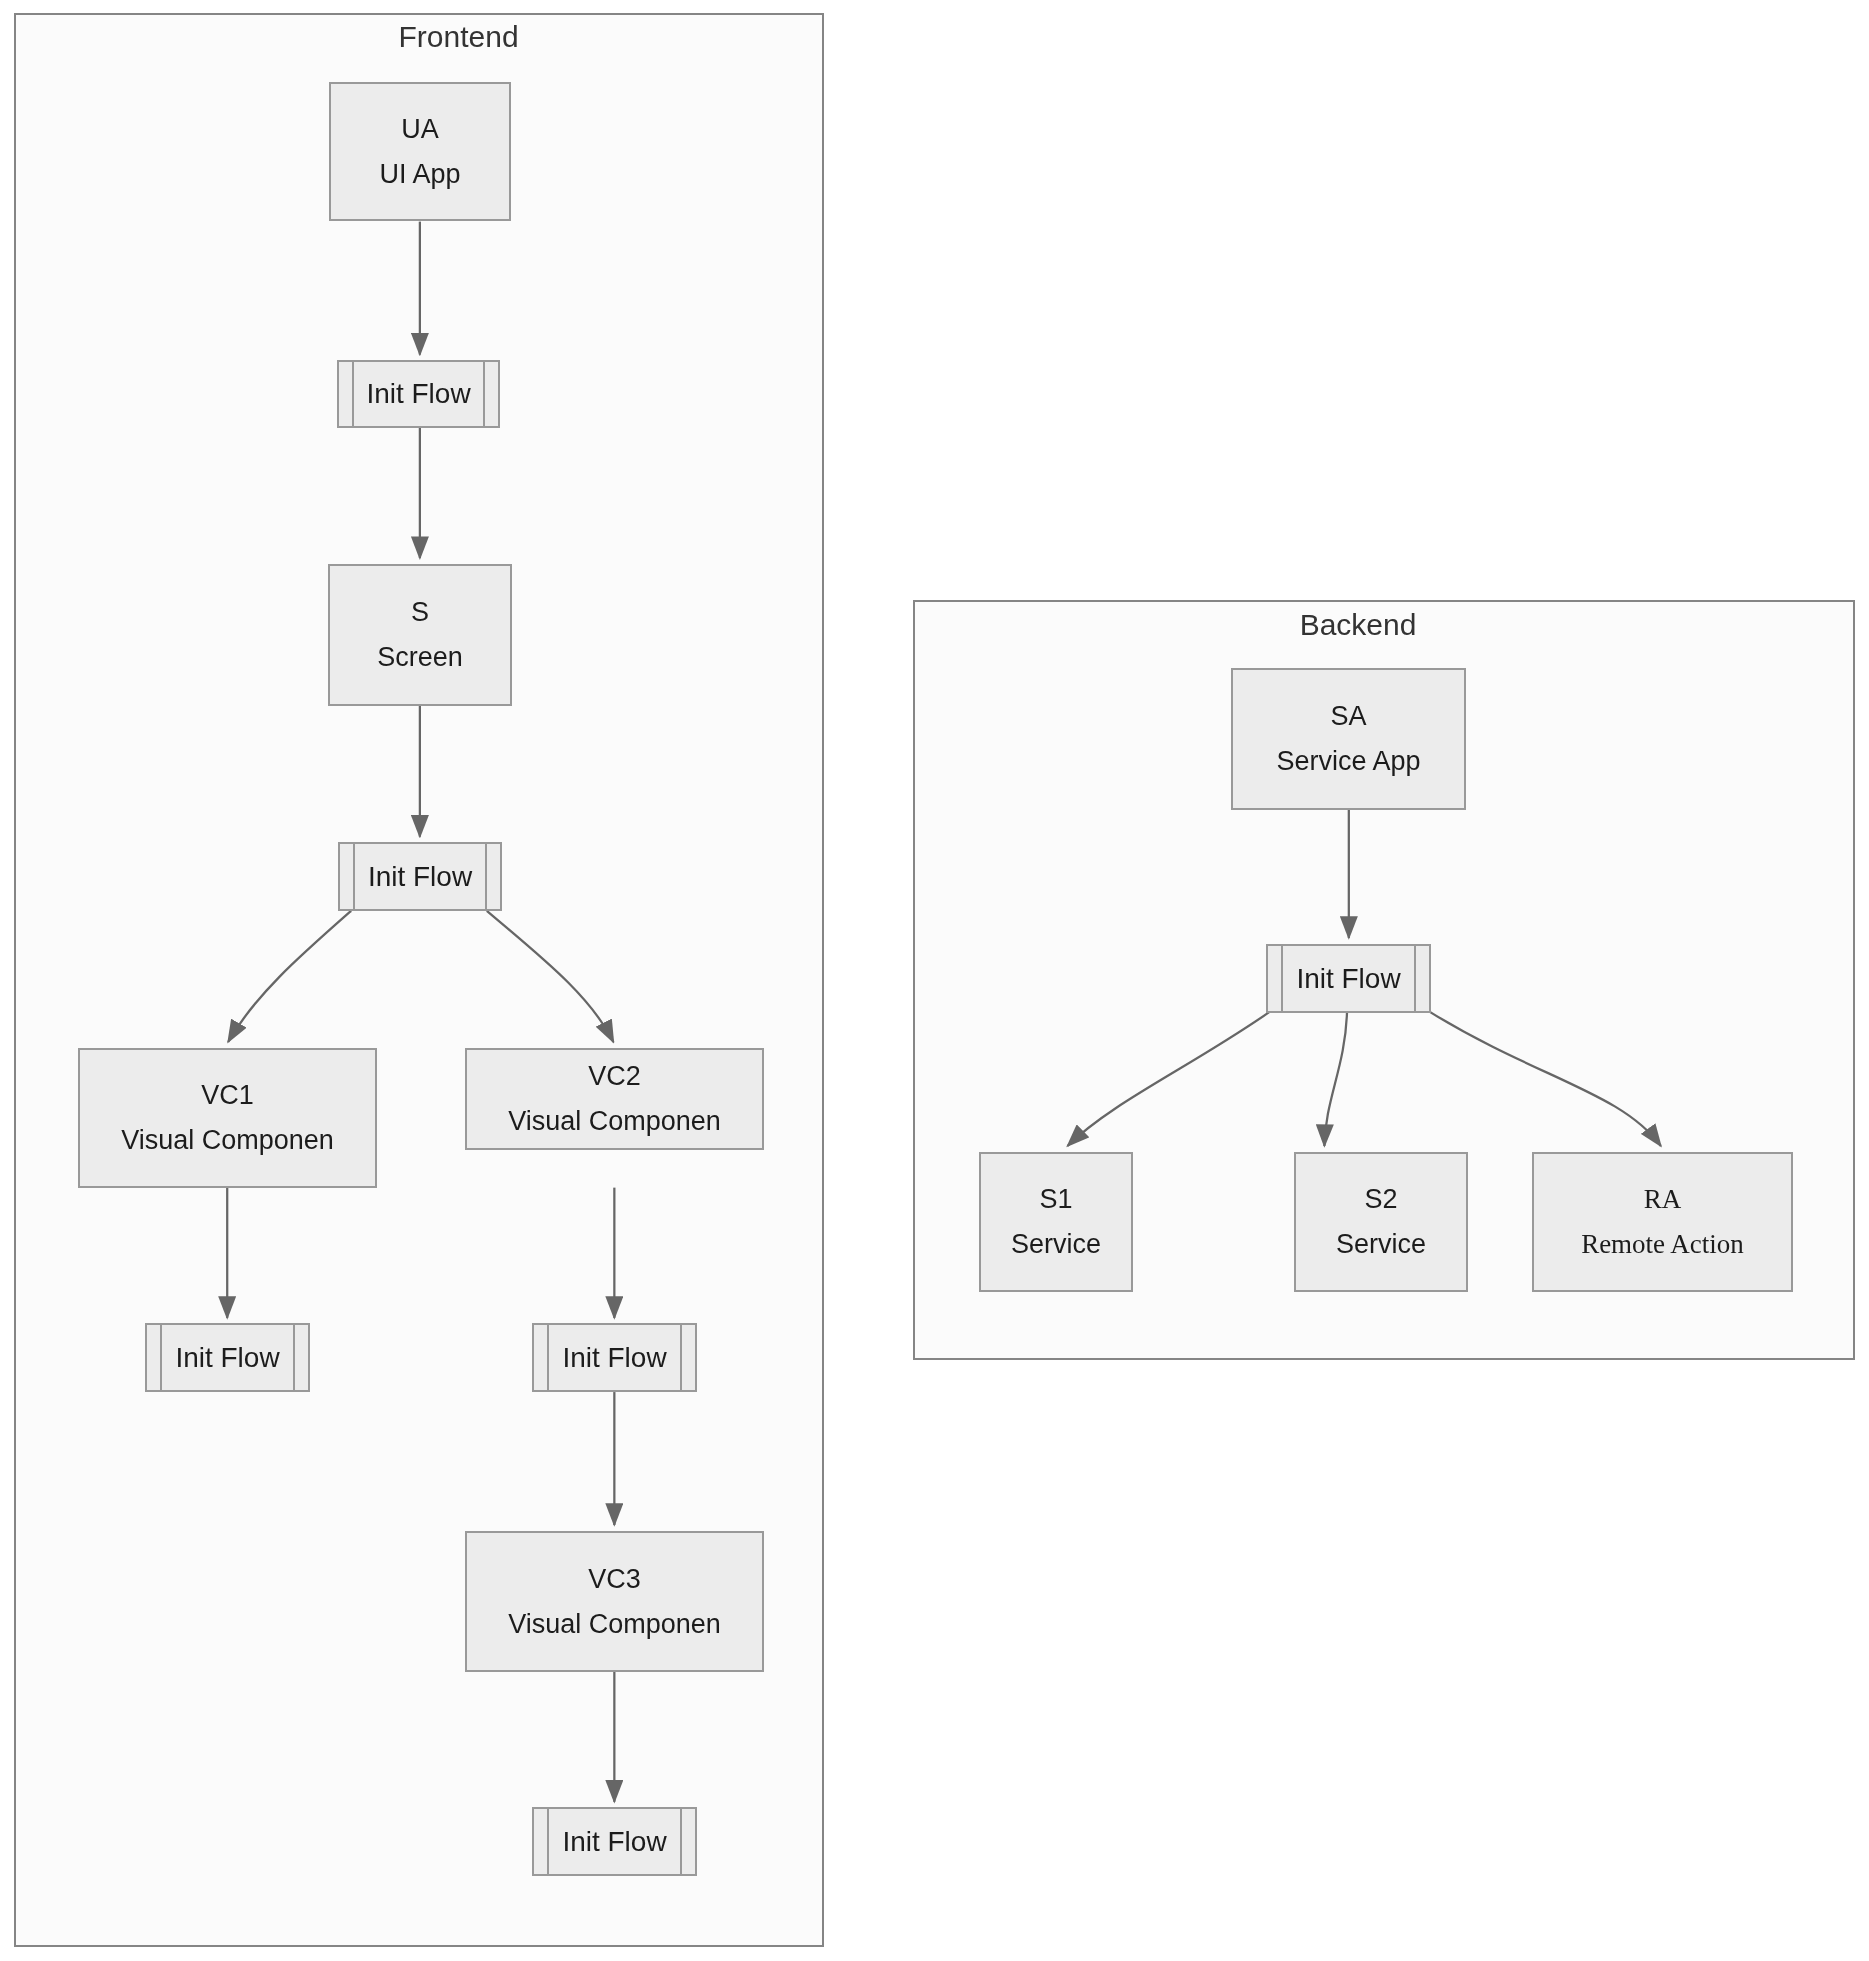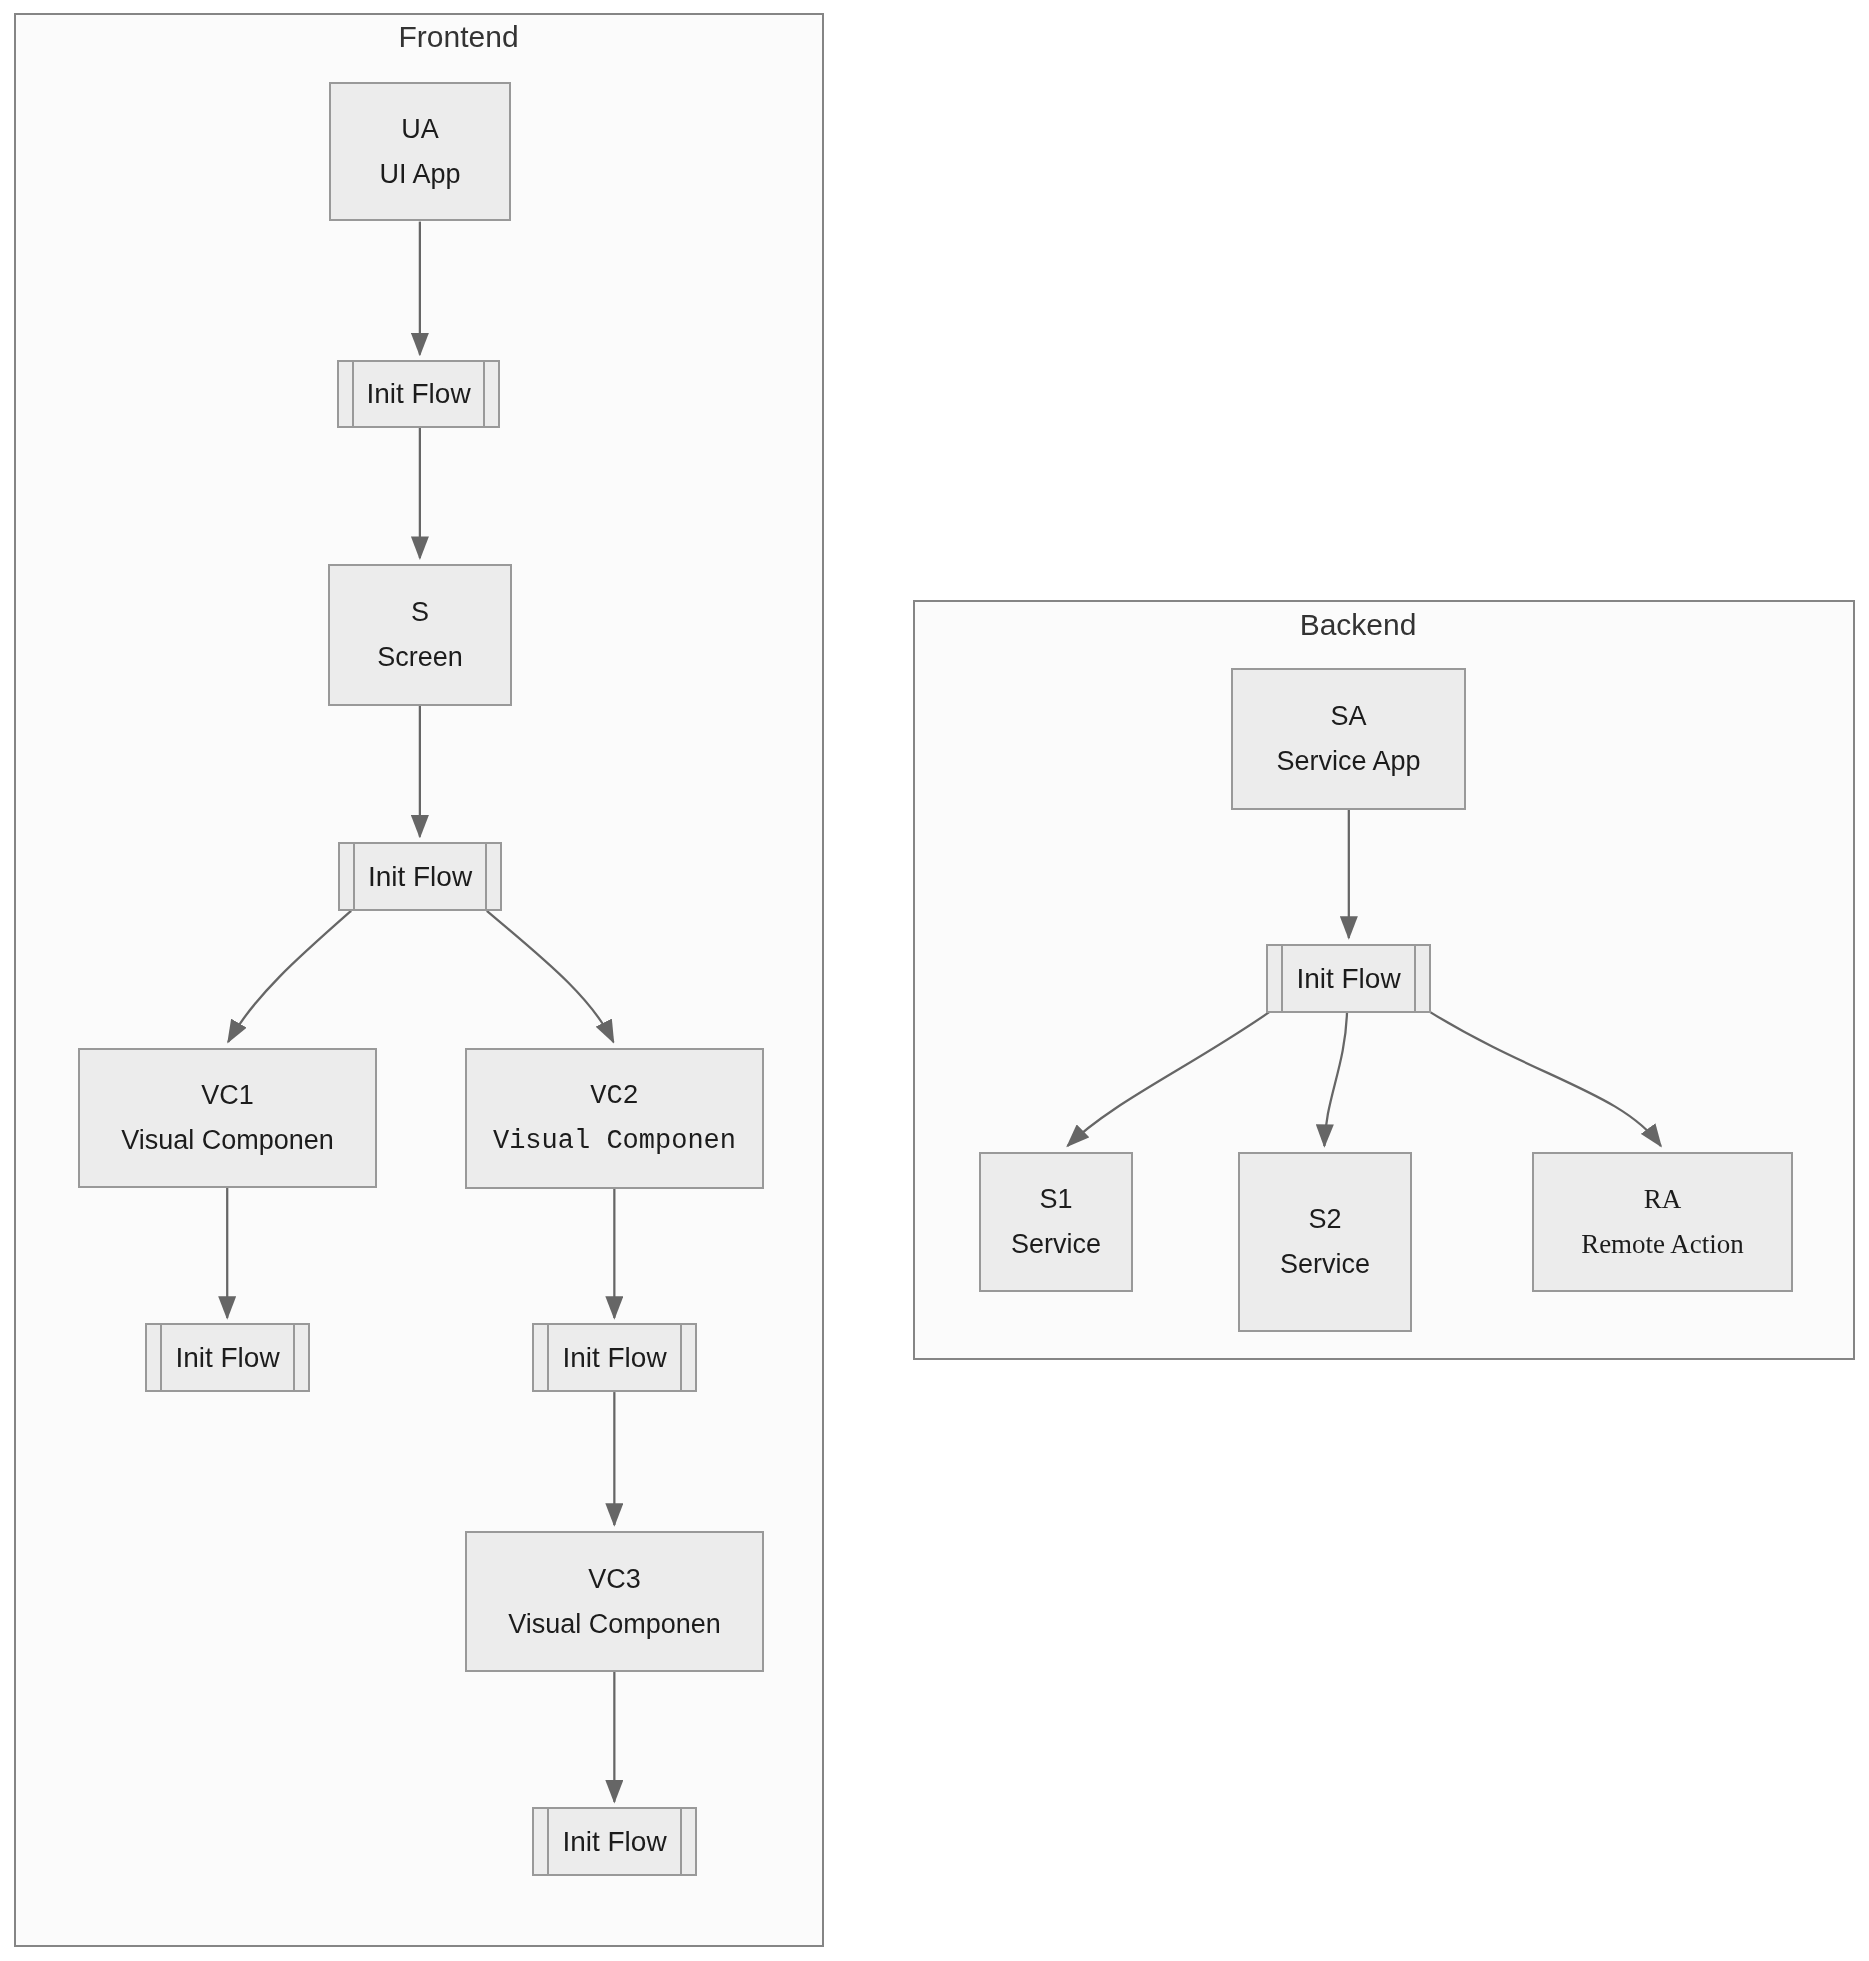--- a/index.html
+++ b/index.html
@@ -83,21 +83,21 @@
 
   <div class="node subroutine" style="left:338px;top:842px;width:164px;height:69px;">
     <div class="node-label">Init Flow</div>
   </div>
 
   <div class="node" style="left:78px;top:1048px;width:299px;height:140px;">
     <div class="node-title">VC1</div>
     <div class="node-sub">Visual Componen</div>
   </div>
 
-  <div class="node" style="left:465px;top:1048px;width:299px;height:141px;font-family:Liberation Mono, monospace;">
+  <div class="node" style="left:465px;top:1048px;width:299px;height:102px;">
     <div class="node-title">VC2</div>
     <div class="node-sub">Visual Componen</div>
   </div>
 
   <div class="node subroutine" style="left:145px;top:1323px;width:165px;height:69px;">
     <div class="node-label">Init Flow</div>
   </div>
 
   <div class="node subroutine" style="left:532px;top:1323px;width:165px;height:69px;">
     <div class="node-label">Init Flow</div>
@@ -119,21 +119,21 @@
 
   <div class="node subroutine" style="left:1266px;top:944px;width:165px;height:69px;">
     <div class="node-label">Init Flow</div>
   </div>
 
   <div class="node" style="left:979px;top:1152px;width:154px;height:140px;">
     <div class="node-title">S1</div>
     <div class="node-sub">Service</div>
   </div>
 
-  <div class="node" style="left:1238px;top:1152px;width:174px;height:180px;">
+  <div class="node" style="left:1294px;top:1152px;width:174px;height:140px;">
     <div class="node-title">S2</div>
     <div class="node-sub">Service</div>
   </div>
 
   <div class="node" style="left:1532px;top:1152px;width:261px;height:140px;font-family:Liberation Serif, serif;">
     <div class="node-title">RA</div>
     <div class="node-sub">Remote Action</div>
   </div>
 
 </div>

